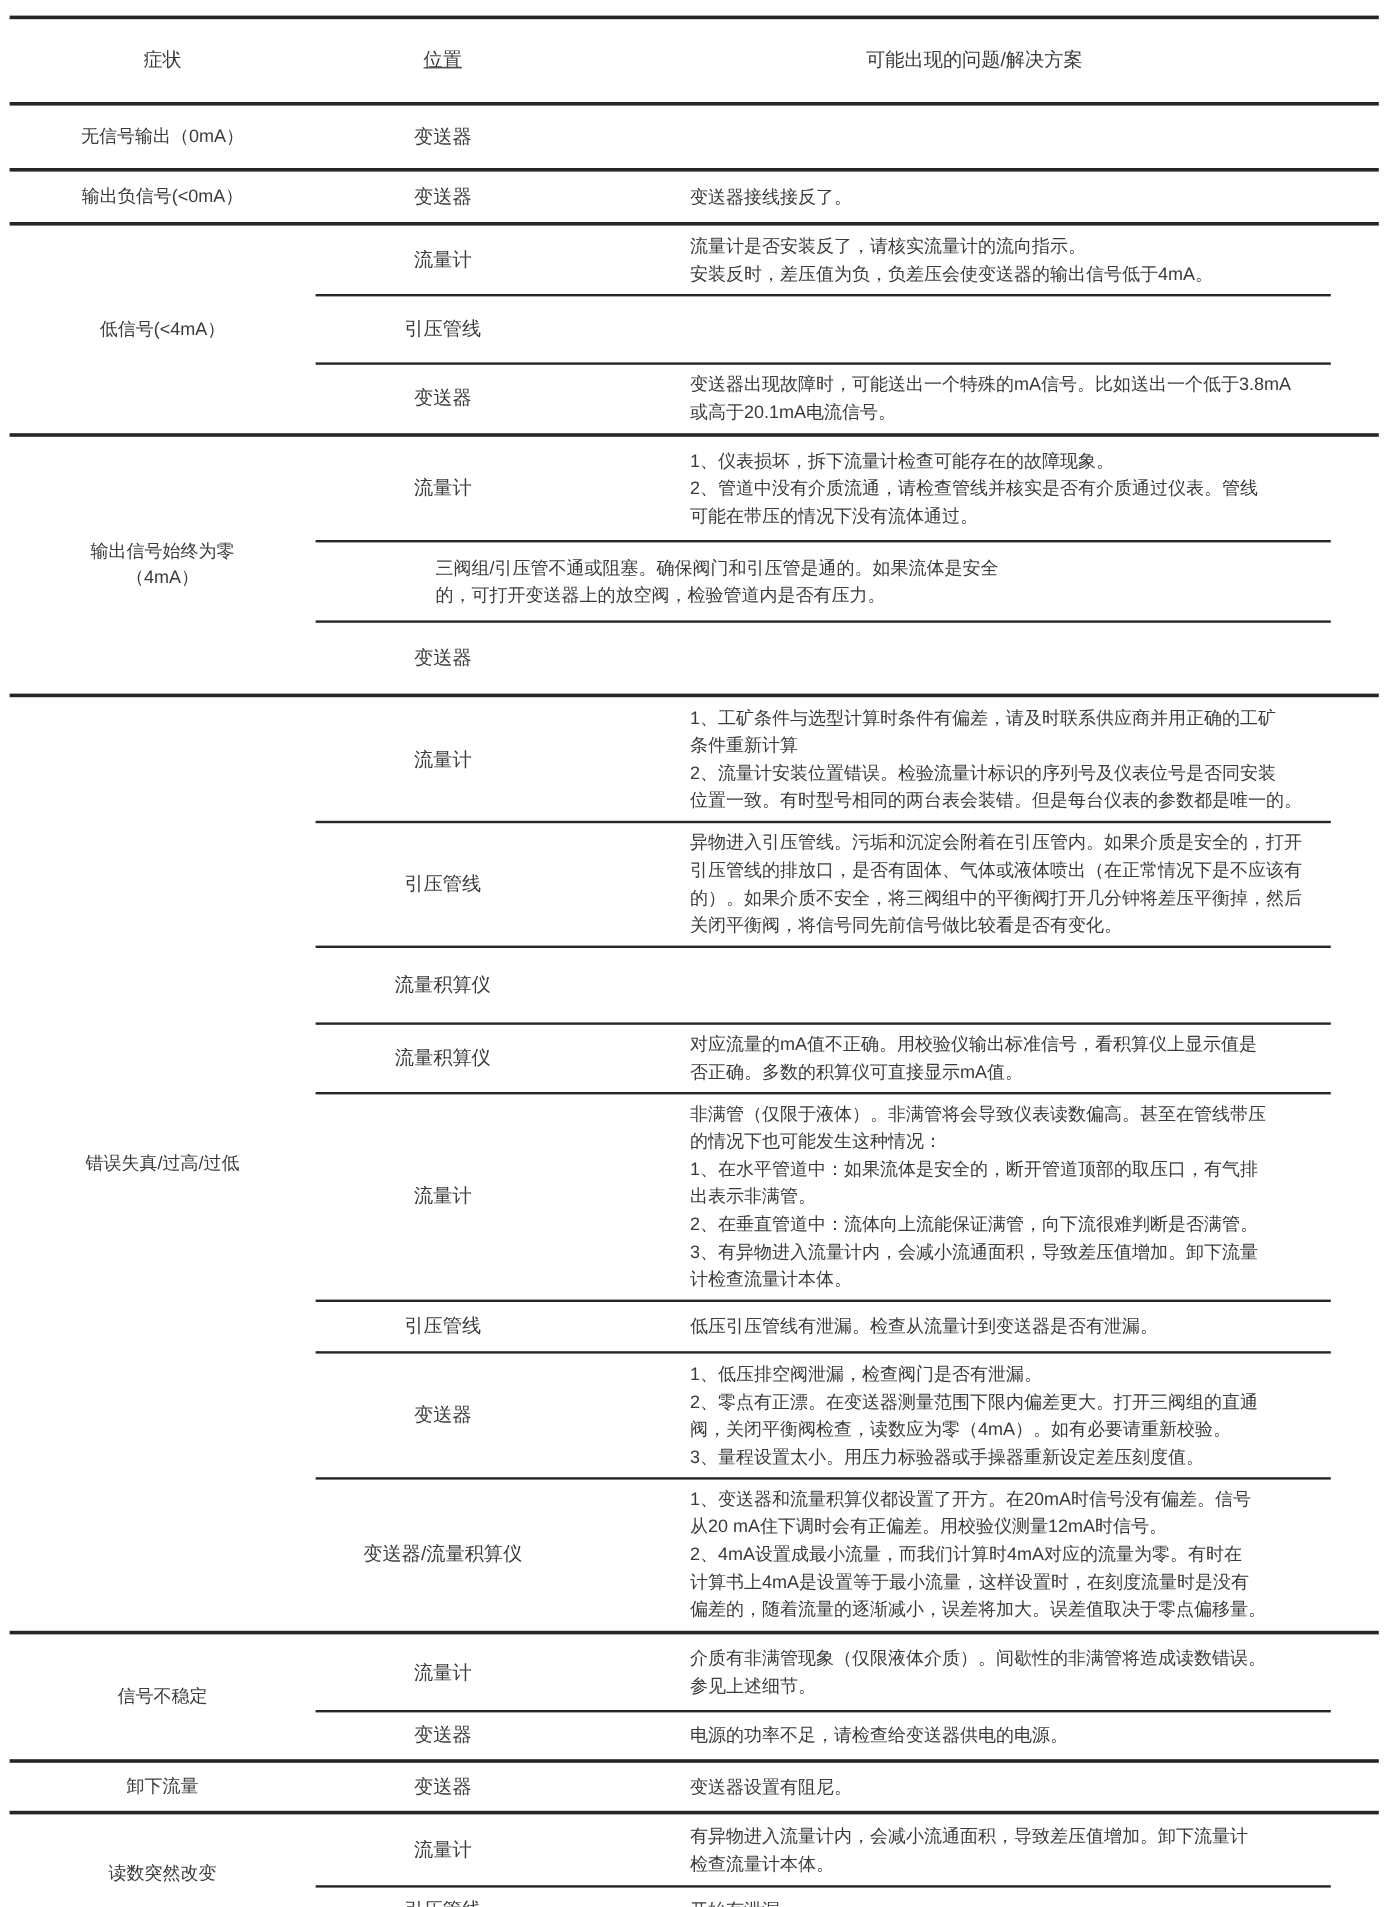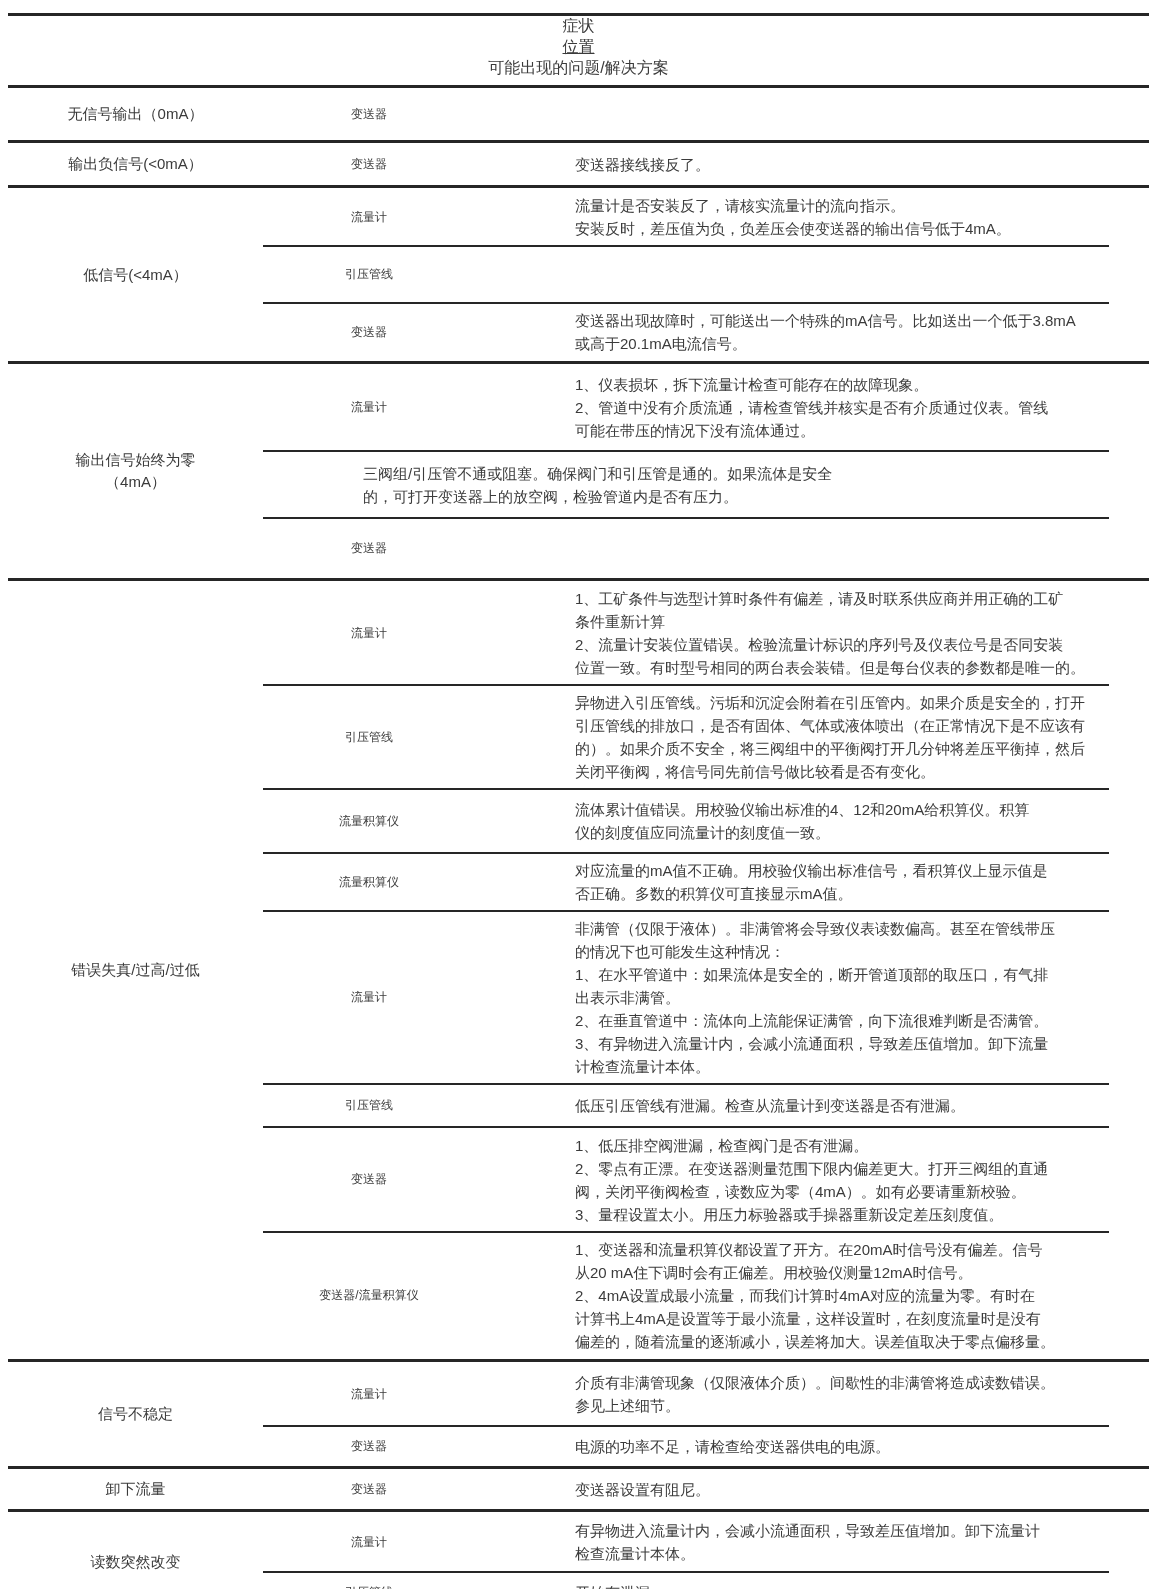--- a/index.html
+++ b/index.html
@@ -13,21 +13,20 @@
   .table {
     margin: 13px 14px 0 8px;
     border-top: 3px solid #262626;
     border-bottom: 4px solid #262626;
   }
   .thead {
     display: flex; align-items: center;
     height: 72px;
     border-bottom: 3px solid #262626;
     font-size: 16px;
-    flex-direction: column;
   }
   .th { text-align: center; }
   .th.c-symptom { width: 255px; flex: none; }
   .th.c-location { width: 212px; flex: none; text-decoration: underline; }
   .th.c-problem { flex: 1; }
   .group {
     display: flex;
     border-bottom: 3px solid #262626;
   }
   .group.last { border-bottom: none; }
@@ -42,21 +41,21 @@
   .rows { flex: 1; display: flex; flex-direction: column; }
   .row { display: flex; position: relative; }
   .row + .row::before {
     content: "";
     position: absolute; top: -1px; left: 0; right: 40px;
     height: 2px; background: #262626;
   }
   .loc-cell {
     width: 212px; flex: none;
     display: flex; align-items: center; justify-content: center;
-    font-size: 12px;
+    font-size: 16px;
     padding: 4px 6px;
   }
   .prob-cell {
     flex: 1;
     display: flex; align-items: center;
     font-size: 15px; line-height: 23px;
     white-space: pre-line;
     padding: 6px 40px 6px 100px;
   }
 </style>
@@ -141,22 +140,20 @@
       </div>
       <div class="row" style="min-height:104px">
         <div class="loc-cell">引压管线</div>
         <div class="prob-cell">异物进入引压管线。污垢和沉淀会附着在引压管内。如果介质是安全的，打开
 引压管线的排放口，是否有固体、气体或液体喷出（在正常情况下是不应该有
 的）。如果介质不安全，将三阀组中的平衡阀打开几分钟将差压平衡掉，然后
 关闭平衡阀，将信号同先前信号做比较看是否有变化。</div>
       </div>
       <div class="row" style="min-height:64px">
         <div class="loc-cell">流量积算仪</div>
-        <div class="prob-cell">流体累计值错误。用校验仪输出标准的4、12和20mA给积算仪。积算
-仪的刻度值应同流量计的刻度值一致。</div>
       </div>
       <div class="row" style="min-height:58px">
         <div class="loc-cell">流量积算仪</div>
         <div class="prob-cell">对应流量的mA值不正确。用校验仪输出标准信号，看积算仪上显示值是
 否正确。多数的积算仪可直接显示mA值。</div>
       </div>
       <div class="row" style="min-height:164px">
         <div class="loc-cell">流量计</div>
         <div class="prob-cell">非满管（仅限于液体）。非满管将会导致仪表读数偏高。甚至在管线带压
 的情况下也可能发生这种情况：

